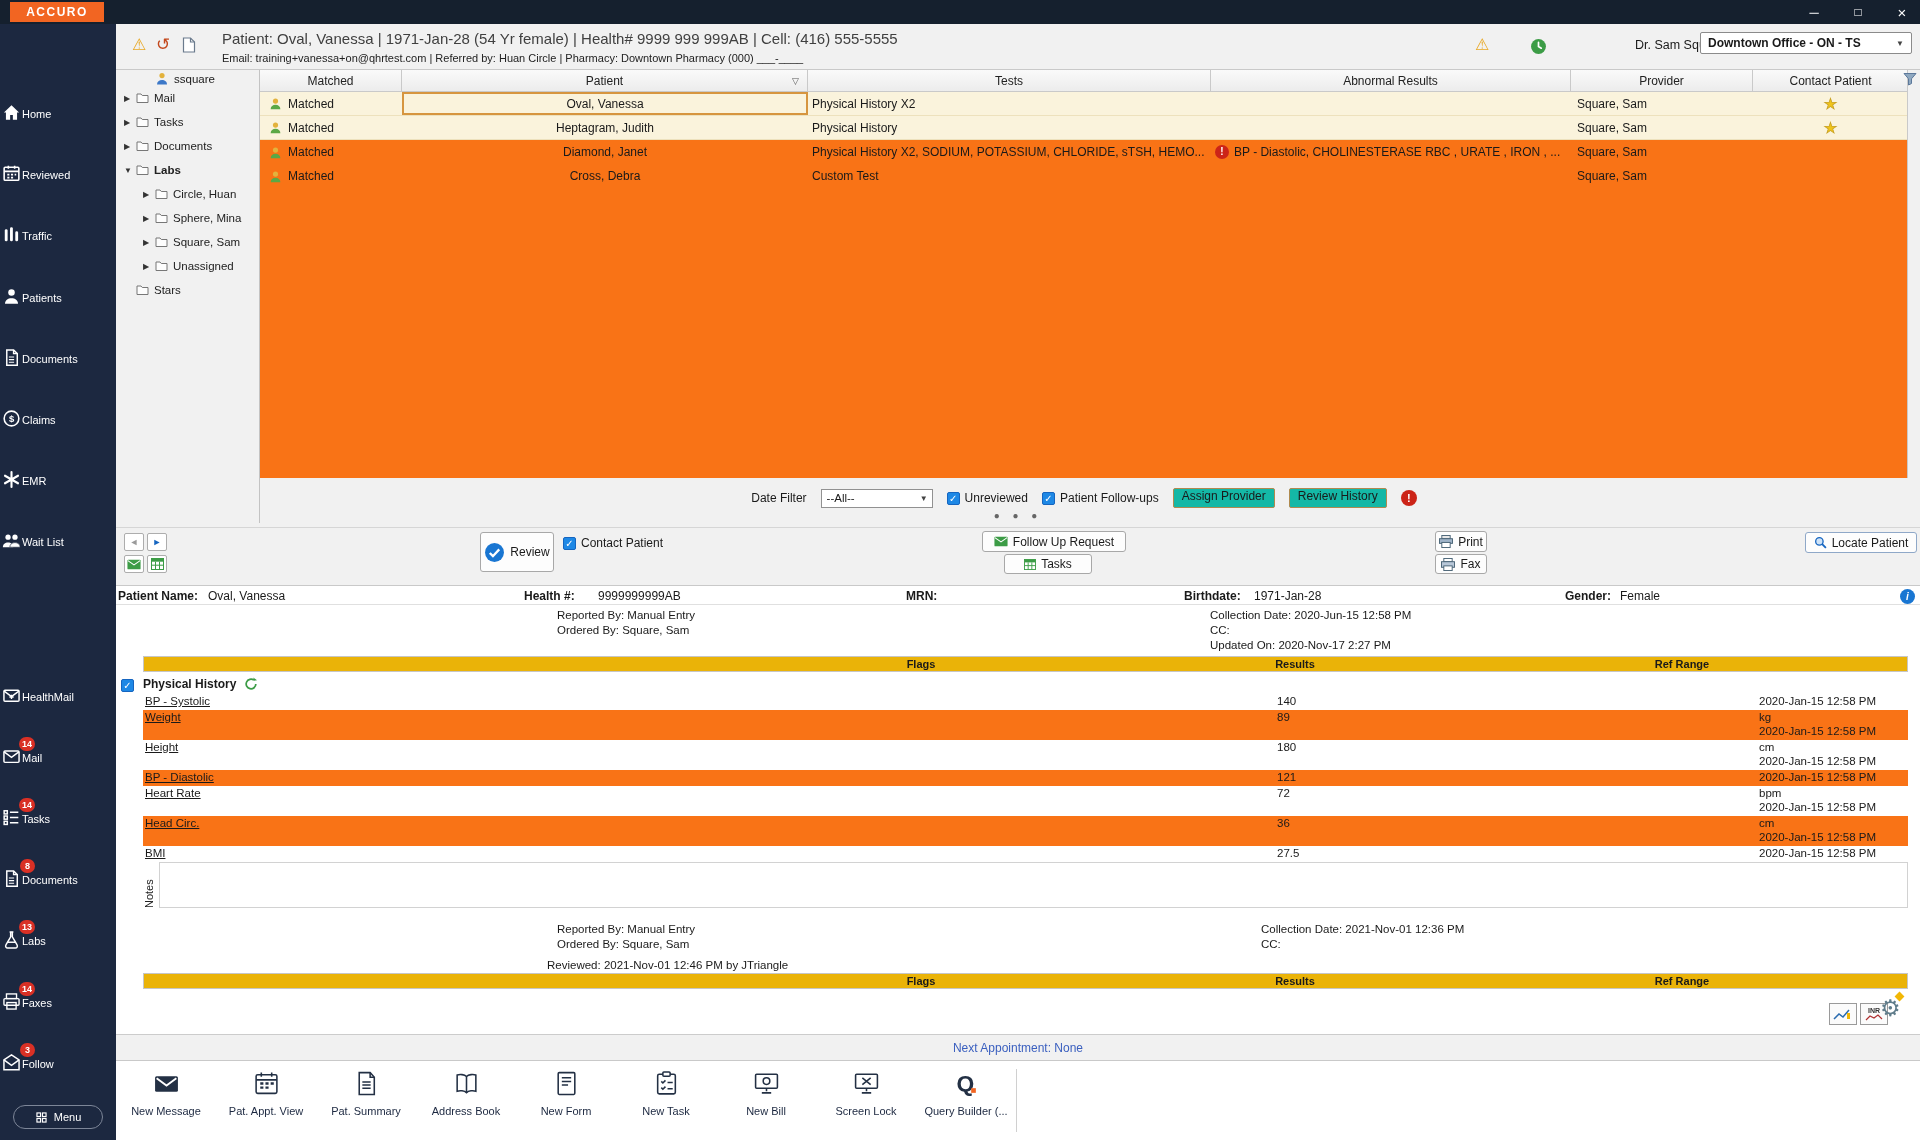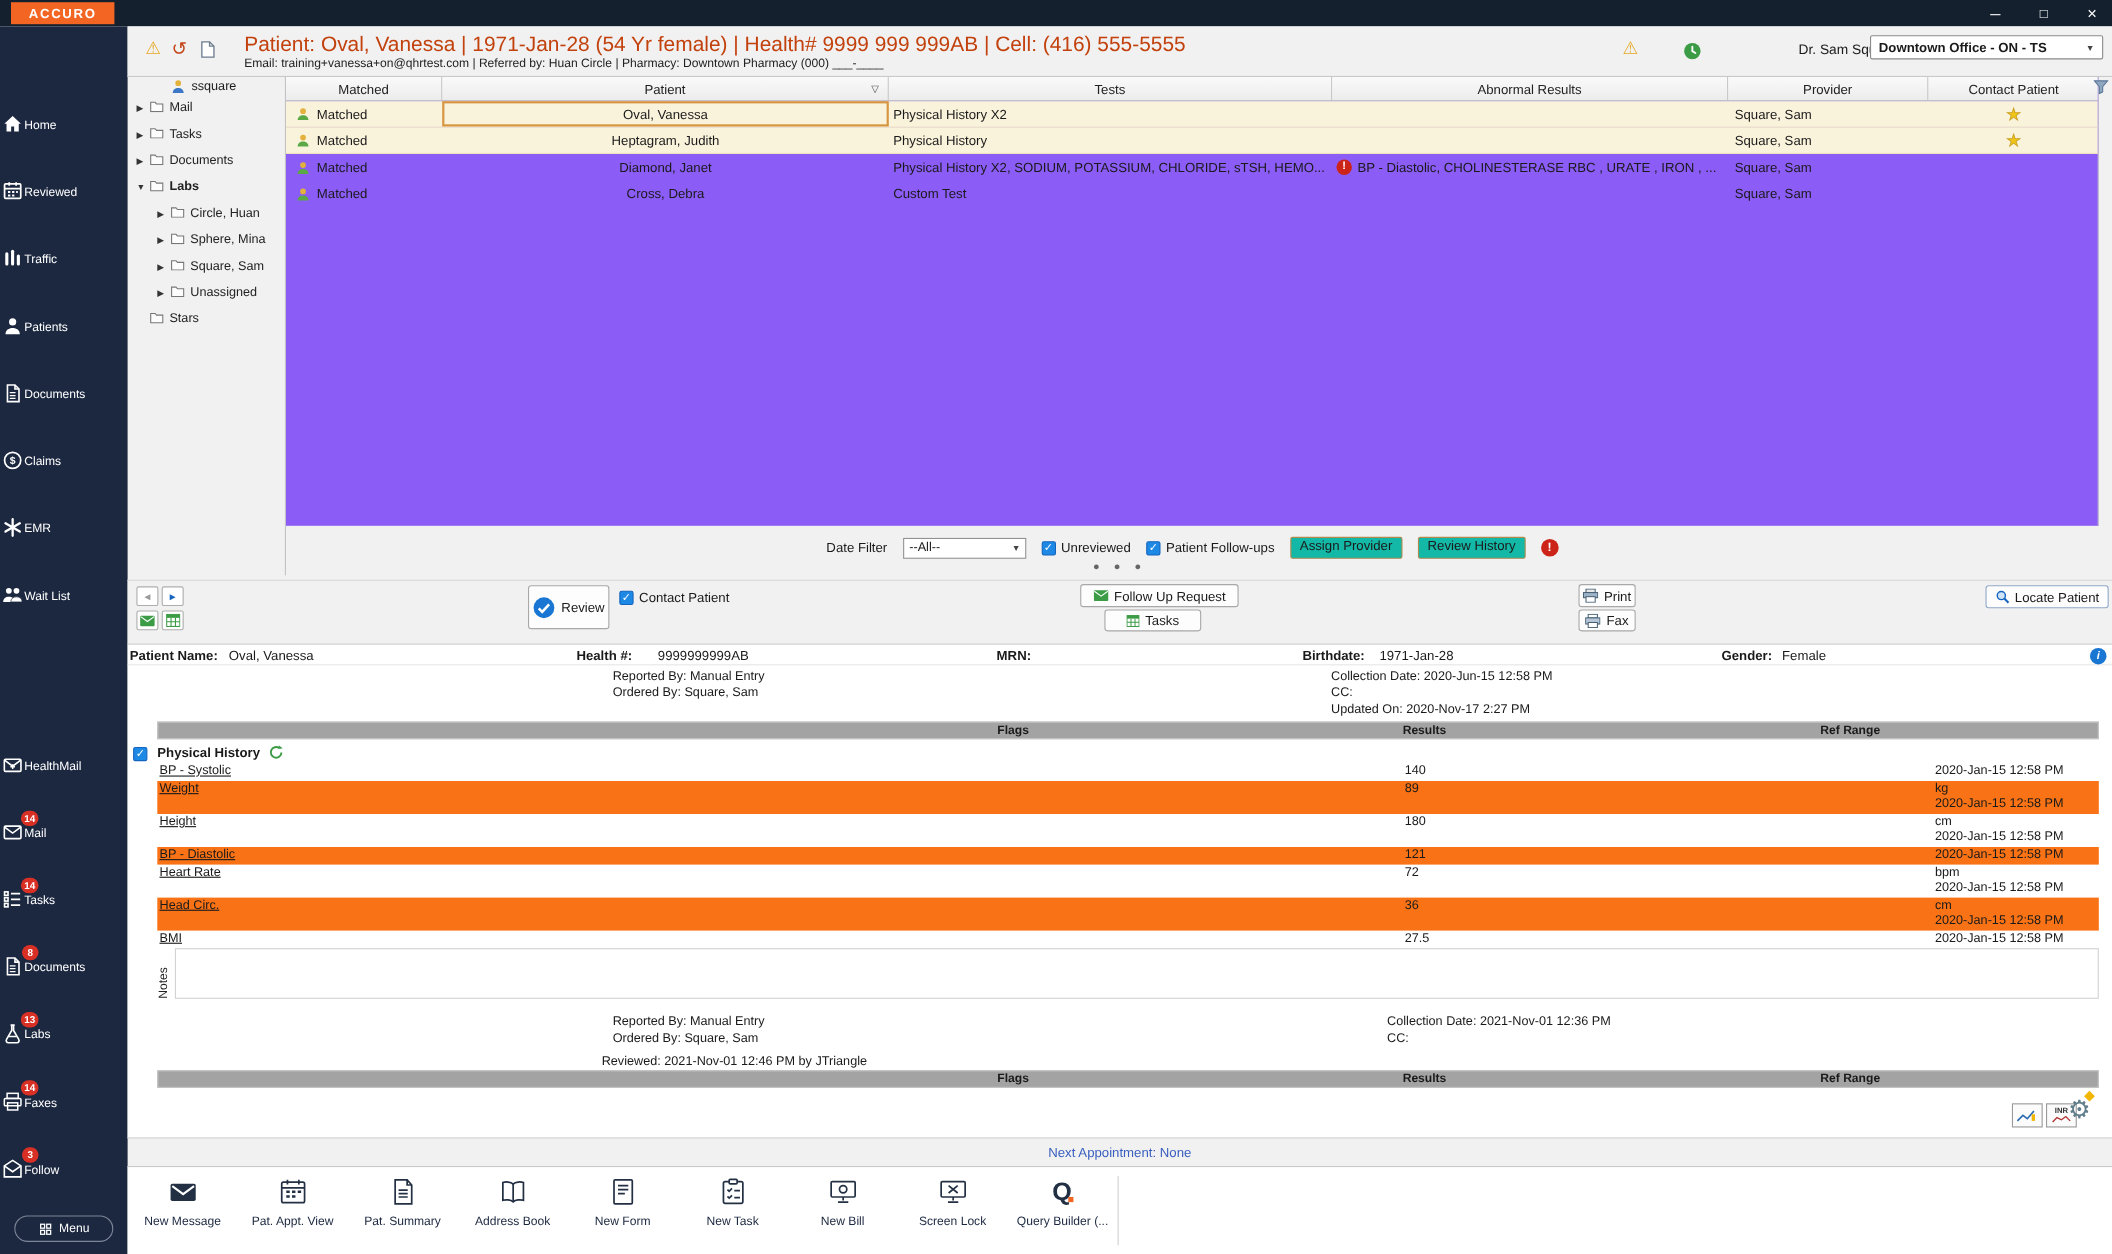--- a/index.html
+++ b/index.html
@@ -15,38 +15,38 @@
 
 .sidebar { position:absolute; left:0; top:24px; width:116px; height:1116px; background:#1C2840; color:#fff; }
 .snav { position:absolute; left:0; width:116px; height:54px; display:flex; flex-direction:row; align-items:center; cursor:pointer; }
 .snav .slabel { font-size:11px; margin-top:4px; white-space:nowrap; }
 .sicon { position:relative; width:22px; height:22px; display:flex; align-items:center; justify-content:center; }
 .badge { position:absolute; top:-8px; right:-13px; background:#D93025; color:#fff; border-radius:8px; font-size:9px; min-width:15px; height:14px; line-height:14px; text-align:center; padding:0 3px; font-weight:bold; }
 .menu-btn { position:absolute; left:13px; top:1081px; width:90px; height:24px; border:1px solid #7d8698; border-radius:12px; color:#fff; font-size:11px; display:flex; align-items:center; justify-content:center; gap:6px; cursor:pointer; }
 
 
 .hdr { position:absolute; left:116px; top:24px; right:0; height:46px; background:#f1f1f1; border-bottom:1px solid #c9c9c9; }
-.patient-line { position:absolute; left:106px; top:6px; font-size:19px; color:#c2410c; }
+.patient-line { position:absolute; left:106px; top:6px; font-size:15px; color:#404040; }
 .email-line { position:absolute; left:106px; top:28px; font-size:11px; color:#222; }
 .hic { position:absolute; top:11px; font-size:16px; line-height:20px; }
 .provider-name { position:absolute; left:1479px; top:14px; font-size:12.5px;margin-left:40px; }
 .office-dd { position:absolute; left:1584px; top:8px; width:212px; height:22px; background:#fff; border:1px solid #8b8b8b; border-radius:2px; display:flex; align-items:center; justify-content:space-between; padding:0 7px; font-size:12px; font-weight:bold; cursor:pointer; }
 .office-dd .arr { font-size:8px; color:#444; }
 
 
 .tree { position:absolute; left:116px; top:70px; width:144px; height:453px; border-right:1px solid #c3c3c3; }
 .user-row { position:absolute; left:40px; top:2px; display:flex; gap:6px; align-items:center; font-size:11.5px; }
 .trw { position:absolute; left:0; width:143px; height:24px; display:flex; align-items:center; font-size:11.5px; cursor:pointer; color:#222; }
 .trw .tw { width:12px; margin-left:8px; font-size:8px; color:#333; }
 .trw .fold { margin-right:5px; }
 .trw.child { padding-left:19px; }
 .trw.bold .lbl { font-weight:bold; }
 
 
-.tbl { position:absolute; left:260px; top:70px; width:1648px; height:408px; background:#8b5cf6; border-right:1px solid #c9c9c9; }
+.tbl { position:absolute; left:260px; top:70px; width:1648px; height:408px; background:#f97316; border-right:1px solid #c9c9c9; }
 .grid6 { display:grid; grid-template-columns:142px 406px 403px 360px 182px 155px; }
 .tbl-head { height:22px; background:linear-gradient(#fafafa,#ececec); border-bottom:1px solid #c9c9c9; }
 .th { position:relative; border-right:1px solid #c9c9c9; display:flex; align-items:center; justify-content:center; font-size:12px; color:#222; }
 .th:last-child { border-right:none; }
 .sorticon { position:absolute; right:8px; font-size:9px; color:#555; }
 .rrow { height:24px; align-items:center; font-size:12px; cursor:pointer; }
 .rrow.hl { background:#FAF3DC; border-bottom:1px solid #ede1bd; }
 .c-matched { display:flex; align-items:center; gap:6px; padding-left:9px; height:100%; }
 .c-patient { display:flex; align-items:center; justify-content:center; height:100%; }
 .selbox { width:100%; height:100%; border:2px solid #D6953F; display:flex; align-items:center; justify-content:center; }
@@ -75,21 +75,21 @@
 
 
 .pbar { position:absolute; left:116px; top:585px; right:0; height:20px; background:#fff; border-top:1px solid #c9c9c9; border-bottom:1px solid #e0e0e0; font-size:12px; }
 .pbar span { position:absolute; top:3px; }
 .pbar .b { font-weight:bold; }
 .infoic { position:absolute; right:5px; top:2px; width:15px; height:15px; border-radius:50%; background:#1976D2; color:#fff; font-size:10px; font-weight:bold; text-align:center; line-height:15px; font-style:italic; cursor:pointer; }
 
 
 .lab { position:absolute; left:116px; top:605px; right:0; height:430px; background:#fff; border-bottom:1px solid #ccc; font-size:11.5px; }
 .lab .t { position:absolute; white-space:nowrap; }
-.lhdr { position:absolute; left:27px; width:1765px; height:16px; background:#a3a3a3; border:1px solid #c6c6c6; font-size:11px; font-weight:bold; }
+.lhdr { position:absolute; left:27px; width:1765px; height:16px; background:#eab308; border:1px solid #c6c6c6; font-size:11px; font-weight:bold; }
 .lhdr span { position:absolute; top:1px; width:120px; text-align:center; }
 .grp { position:absolute; left:27px; top:72px; display:flex; align-items:center; gap:8px; font-weight:bold; font-size:12px; }
 .gcb { position:absolute; left:5px; top:74px; }
 .lrows { position:absolute; left:27px; top:89px; width:1765px; }
 .lrow { position:relative; width:100%; }
 .h16 { height:16px; } .h30 { height:30px; }
 .stripe { background:#f97316; }
 .lrow .nm { position:absolute; left:2px; top:1px; text-decoration:underline; cursor:pointer; }
 .lrow .rs { position:absolute; left:1134px; top:1px; }
 .lrow .u1 { position:absolute; left:1616px; top:1px; }

